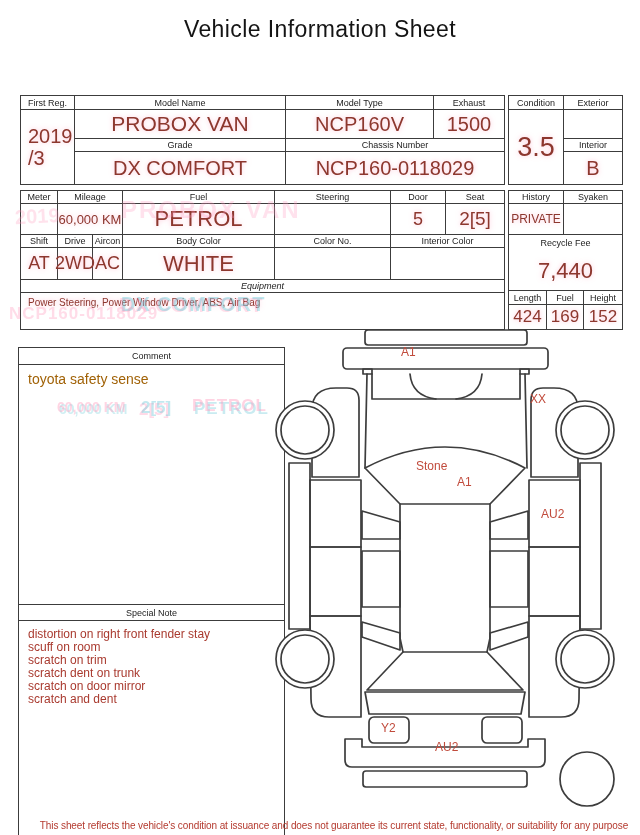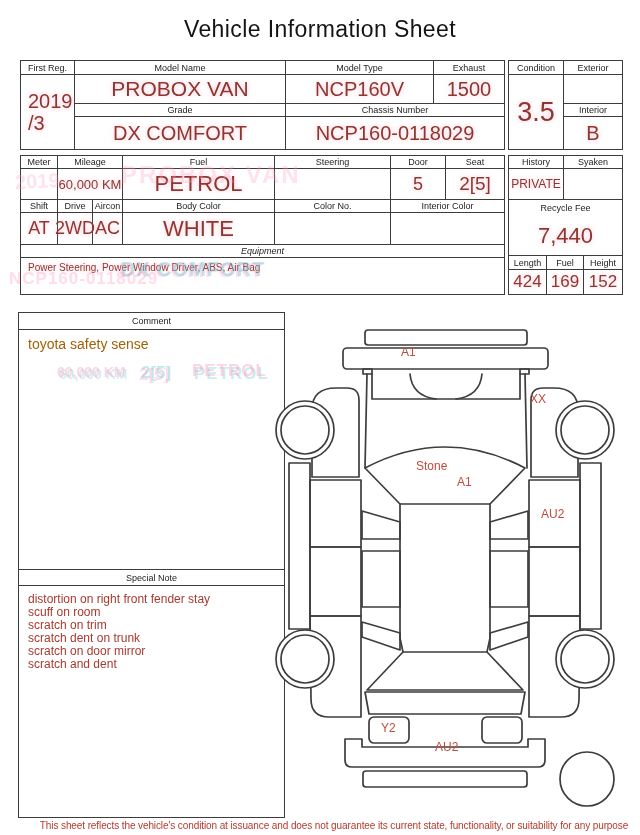--- a/index.html
+++ b/index.html
@@ -6,21 +6,21 @@
   html,body { background:#ffffff; }
   .page {
     position:relative; width:640px; height:835px; background:#fff;
     font-family:"Liberation Sans", sans-serif; overflow:hidden;
   }
   .title {
     position:absolute; left:0; top:16px; width:640px; text-align:center;
     font-size:23px; letter-spacing:.4px; color:#141414;
   }
   .box {
-    position:absolute; border:1.6px solid #3c3c3c; background:#fff;
+    position:absolute; border:1.6px solid #3c3c3c; background:#fff;margin-top:35px;
   }
   .grid { display:grid; width:100%; height:100%; }
   .cell { display:flex; align-items:center; justify-content:center; overflow:visible; white-space:nowrap; }
   .hdr  { font-size:9px; color:#1c1c1c; }
   .val  { color:#8d372e; text-shadow:0 0 5px rgba(255,145,180,.55); }
   .br { border-right:1px solid #3c3c3c; }
   .bb { border-bottom:1px solid #3c3c3c; }
   .f27{font-size:27px;} .f22{font-size:22px;} .f21{font-size:21px;}
   .f20{font-size:20px;} .f19{font-size:19px;} .f18{font-size:18px;} .f17{font-size:17px;} .f13{font-size:13px;} .f12{font-size:12px;}
   .firstreg { flex-direction:column; line-height:22px; align-items:flex-start; padding-left:7px; }

